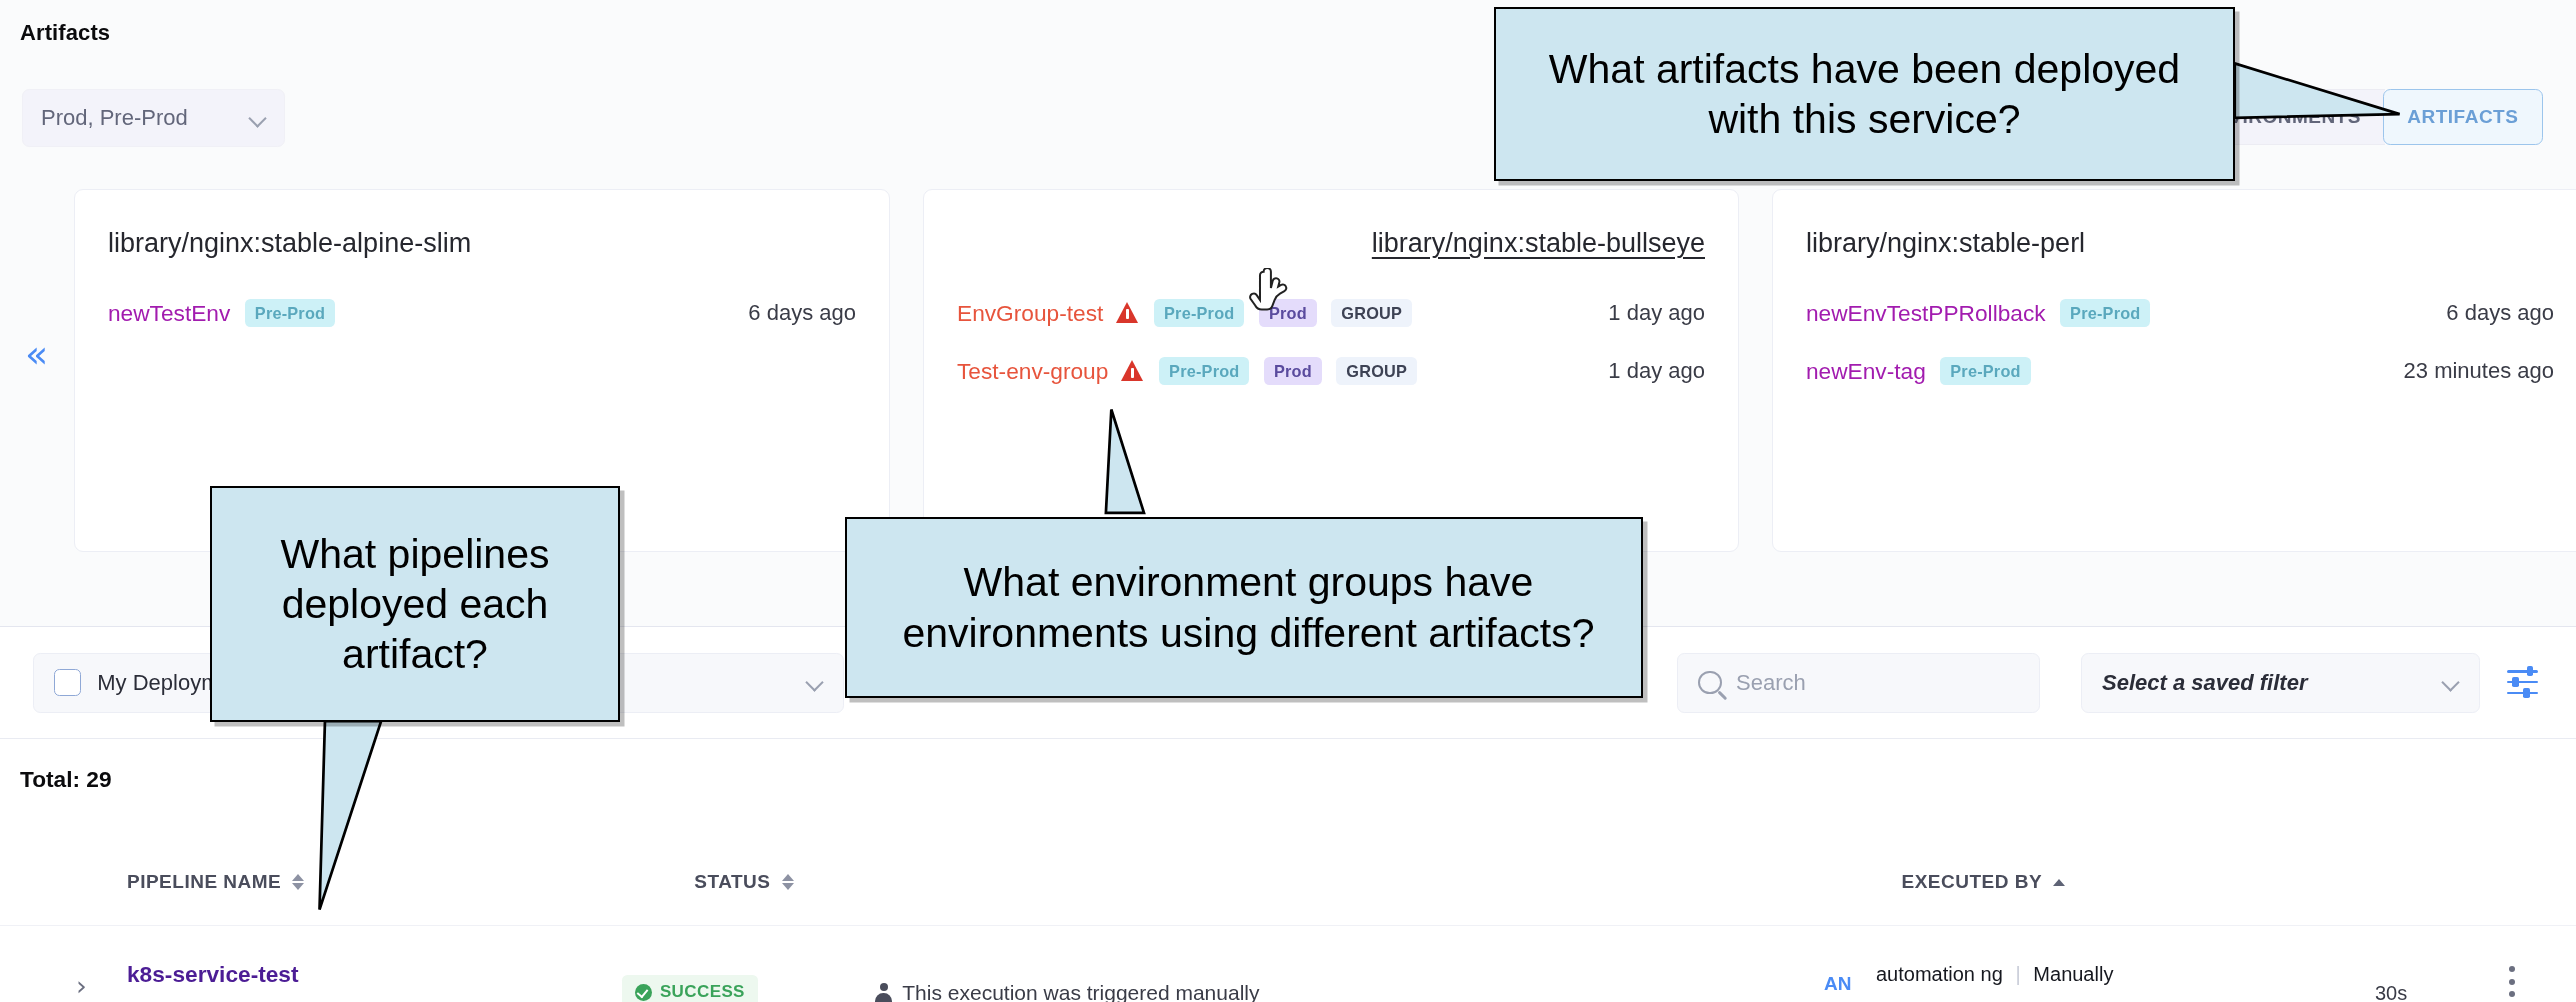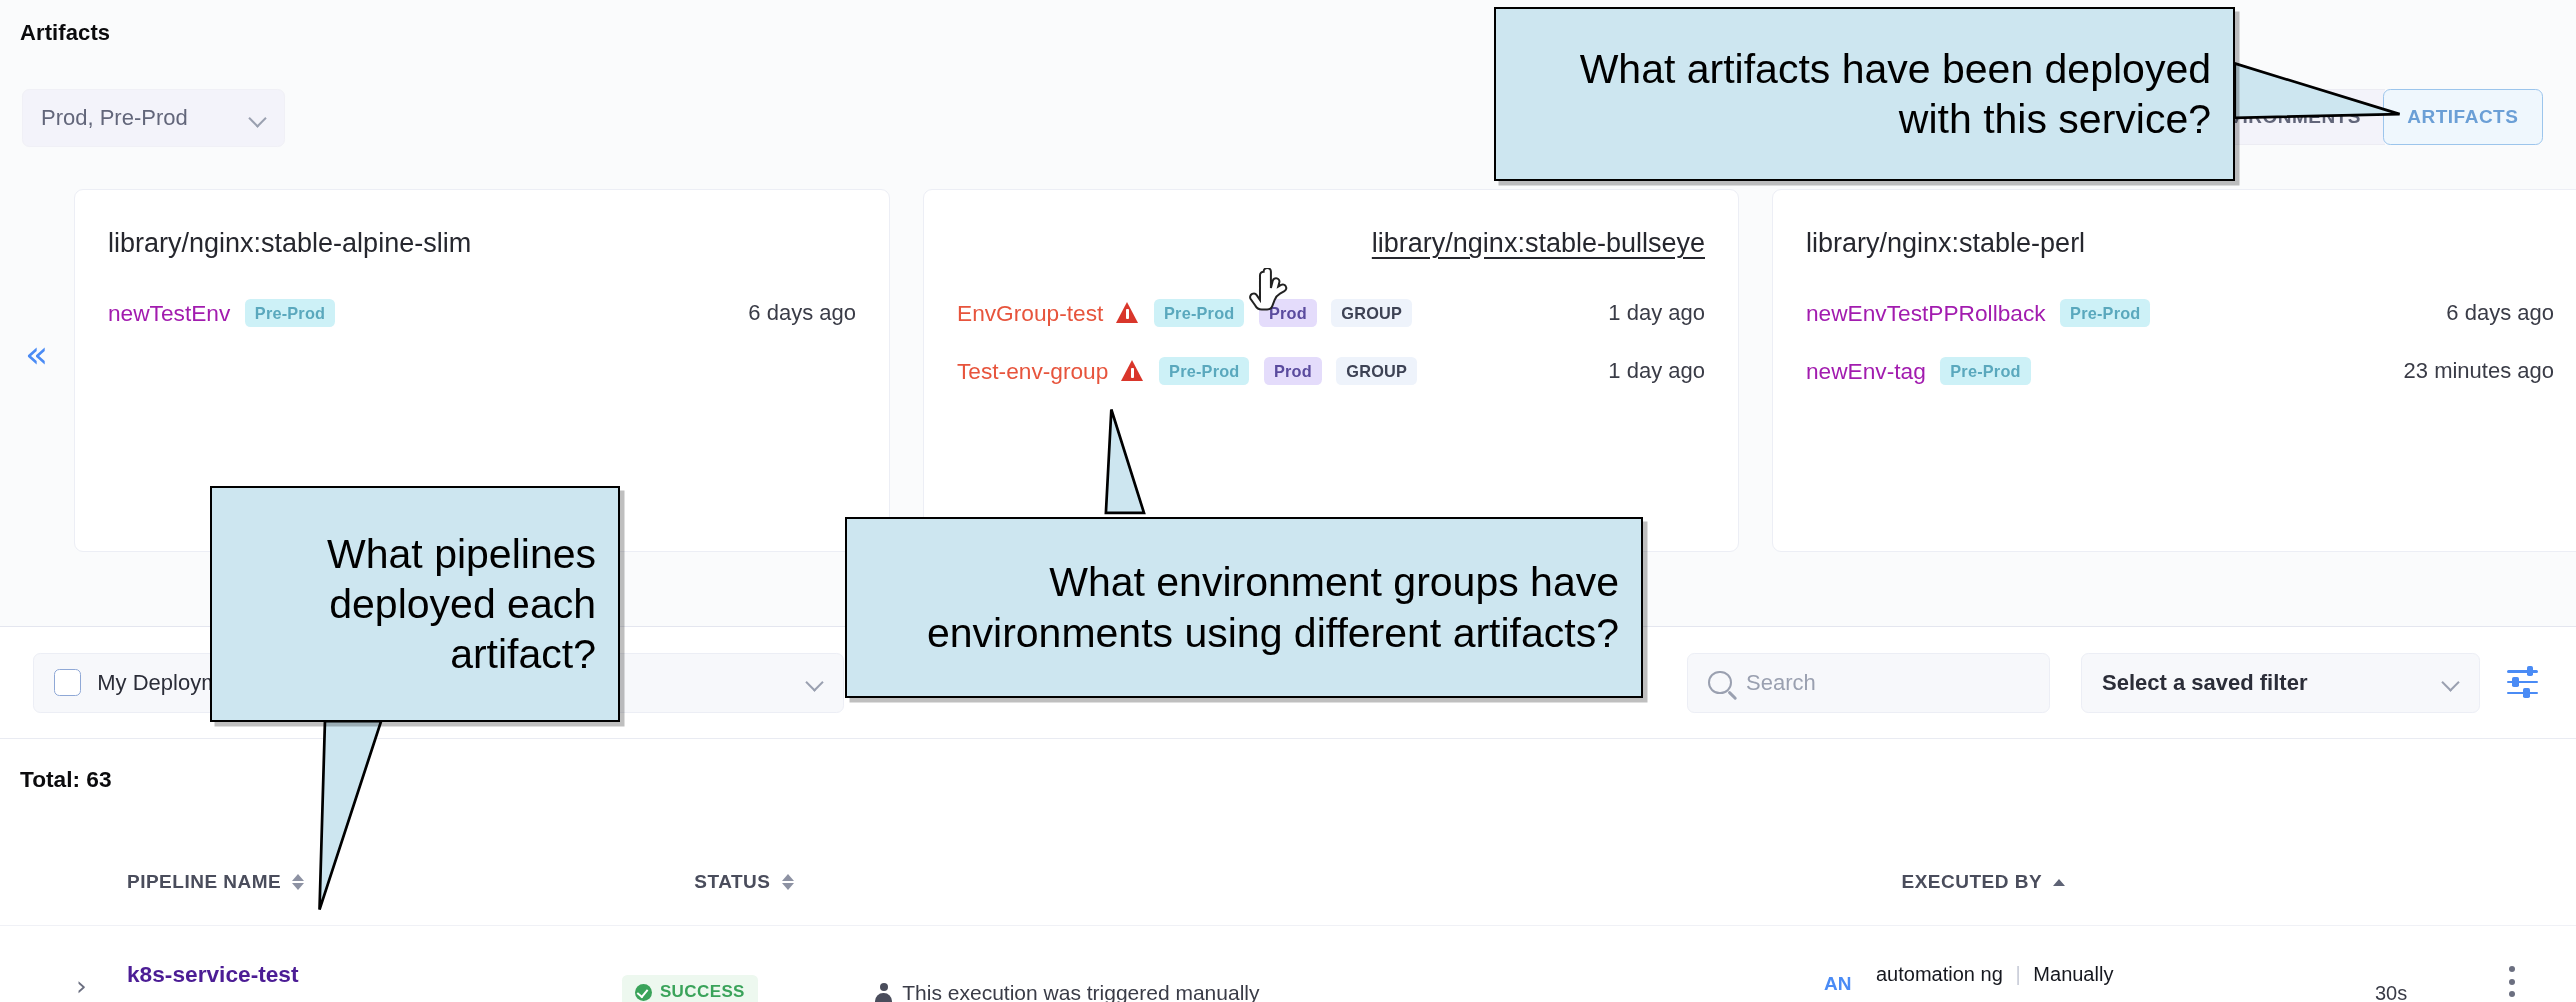--- a/index.html
+++ b/index.html
@@ -142,21 +142,21 @@
   #pipelines-select .chev { margin-left:auto; }
   #search-box { width: 363px; margin-left:auto; color:#9aa0b0; }
   .search-icon{
     width:23.6px;height:23.6px;border:2.7px solid #9aa0b0;border-radius:50%;
     margin-right:14.5px; position:relative; flex:none;
   }
   .search-icon::after{
     content:"";position:absolute;right:-8.2px;bottom:-4.5px;width:11px;height:2.7px;
     background:#9aa0b0;transform:rotate(45deg);border-radius:1.8px;
   }
-  #saved-filter { width: 399px; margin-left:31px; font-weight:600; }
+  #saved-filter { width: 399px; margin-left:41px; font-weight:600;font-style:italic; }
   #saved-filter .chev { margin-left:auto; }
   #filter-settings-icon {
     margin-left: 27px; width: 36px; height:36px; position:relative; flex:none; cursor:pointer;
   }
   #filter-settings-icon i {
     position:absolute; left:0; height:2.7px; background:#4a8bf5; border-radius:1.8px; display:block;
   }
   #filter-settings-icon i:nth-child(1){ top:5.4px;  width:31px; }
   #filter-settings-icon i:nth-child(2){ top:16.3px; width:31px; }
   #filter-settings-icon i:nth-child(3){ top:27px; width:31px; }
@@ -228,21 +228,21 @@
   #row-menu {
     position:absolute; left:2509px; top:966px; width:7.3px; display:flex;
     flex-direction:column; gap:6.3px; cursor:pointer;
   }
   #row-menu span { width:6.3px;height:6.3px;border-radius:50%;background:#6b6f80;display:block; }
 
   
   .callout {
     position:absolute; background:#cde6f0; border:2.7px solid #000;
     box-shadow: 4.5px 4.5px 0 rgba(0,0,0,.25);
-    display:flex; align-items:center; justify-content:center; text-align:right;
+    display:flex; align-items:center; justify-content:center; text-align:center;
     font-size:41px; color:#000; line-height:1.22; padding:12.7px 22px;
     z-index: 40;
   }
   #callout-artifacts { left:1494px; top:7.3px;  width:741px; height:174px; }
   #callout-pipelines { left:210px; top:486px; width:410px; height:236px; }
   #callout-envgroups { left:845px; top:517px; width:798px; height:181px;padding-left:31px; }
 
   svg.leader { position:absolute; left:0; top:0; width:2576px; height:1002px; z-index:39; pointer-events:none; }
 
   
@@ -335,21 +335,21 @@
   <div id="filter-settings-icon">
     <i></i>
       <i></i>
       <i></i>
       <b></b>
       <b></b>
       <b></b>
   </div>
 </div>
 
-<div id="total-label">Total: 63</div>
+<div id="total-label">Total: 29</div>
 
 <div id="table-head">
   <div class="th" style="margin-left:127px">
     <span>PIPELINE NAME</span>
     <span class="sort-both">
         <i class="tri-up"></i>
         <i class="tri-dn"></i>
       </span>
   </div>
   <div class="th" style="margin-left:390px">

